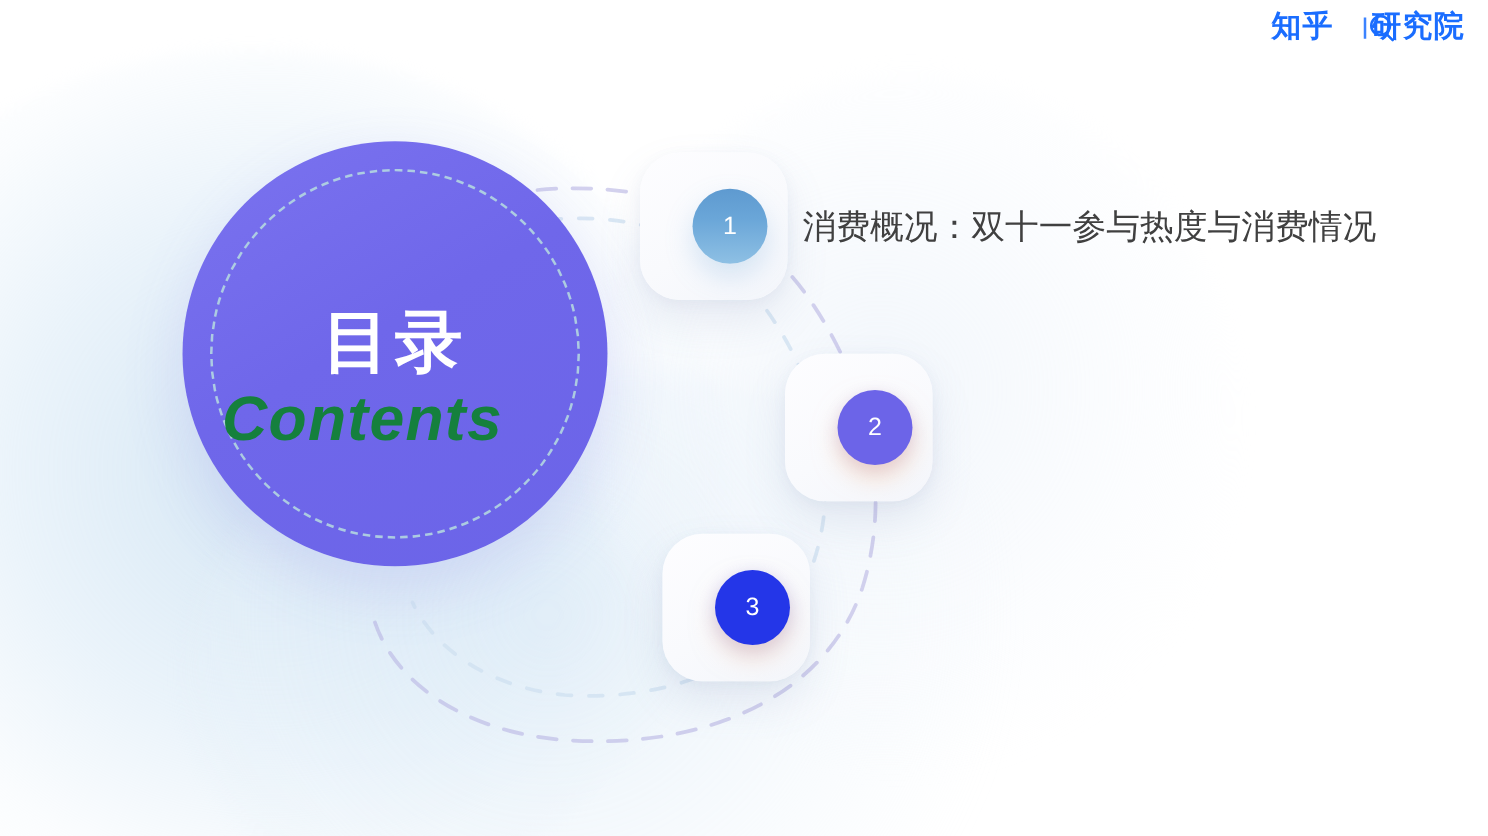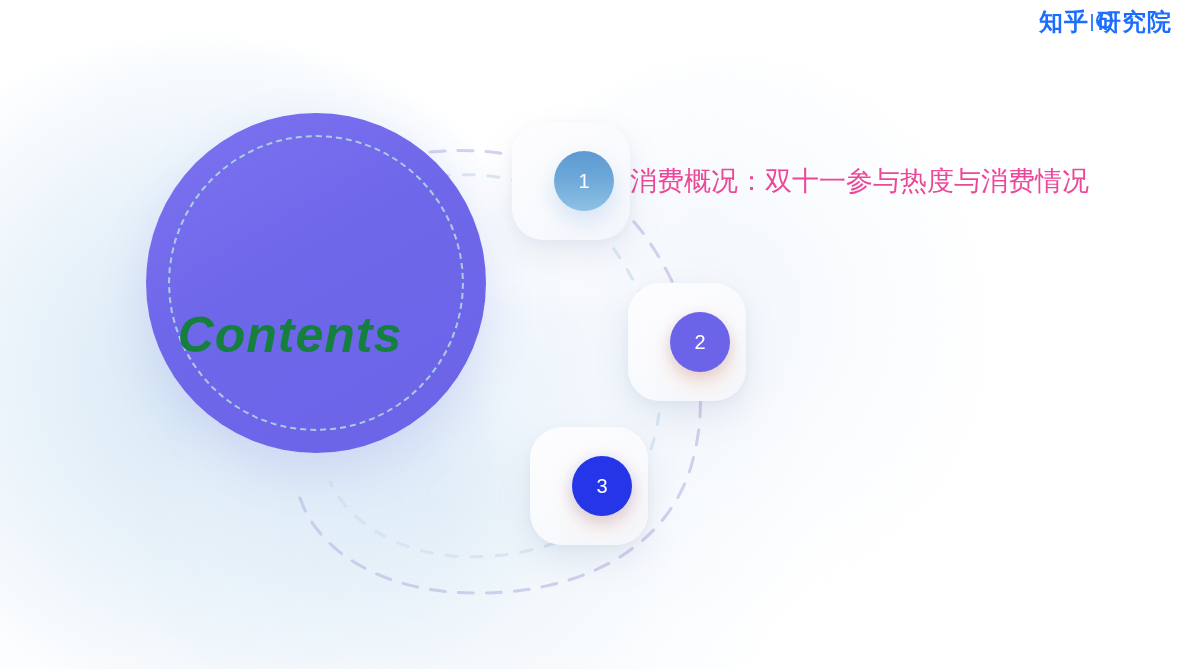--- a/index.html
+++ b/index.html
@@ -163,24 +163,24 @@
     background: #6c64e8;
     box-shadow: 0 10px 20px rgba(245,196,160,0.55),
                 0 4px 12px rgba(108,100,232,0.22);
   }
   .badge-3 {
     background: #2436e8;
     box-shadow: 0 10px 20px rgba(245,200,168,0.50),
                 0 4px 14px rgba(36,54,232,0.22);
   }
   .item-label {
-    margin-left: 0;
+    margin-left: 12px;
     font-size: 27px;
     line-height: 34px;
-    color: #ec4899;
+    color: #404040;
     white-space: nowrap;
     font-weight: normal;
   }
 
   #item-1 { left: 512px; top: 122px; }
   #item-2 { left: 628px; top: 283px; }
   #item-3 { left: 530px; top: 427px; }
 
   
   .logo {
@@ -188,21 +188,21 @@
     right: 18px;
     top: 8px;
     display: flex;
     align-items: center;
     color: #1a6dff;
     font-weight: bold;
     font-size: 24px;
     line-height: 28px;
     letter-spacing: 1px;
   }
-  .logo-zhihu { margin-right: 0; }
+  .logo-zhihu { margin-right: 22px; }
   .logo-divider {
     width: 2px;
     height: 17px;
     background: #1a6dff;
     margin: 0 4px 0 2px;
     opacity: 0.85;
   }
   .logo-yanjiuyuan { position: relative; }
   .logo-glass {
     position: absolute;
@@ -244,20 +244,21 @@
              C 372 586, 316 546, 300 498" fill="none" stroke="#b9b6e4" stroke-width="3" stroke-dasharray="15 13" stroke-linecap="round" opacity="0.62"></path>
 
     <path d="M 438 176 C 520 168, 580 196, 620 258
              C 662 322, 670 396, 650 452
              C 624 528, 540 562, 452 556
              C 392 550, 348 520, 330 482" fill="none" stroke="#cfe0f0" stroke-width="3" stroke-dasharray="11 14" stroke-linecap="round" opacity="0.75"></path>
   </svg>
 
   <div class="hero-circle"></div>
   <div class="hero-dash-ring"></div>
+  <div class="hero-title">目录</div>
   <div class="hero-sub">Contents</div>
 
   <div class="item" id="item-1">
     <div class="item-card">
       <div class="item-badge badge-1">1</div>
     </div>
     <div class="item-label">消费概况：双十一参与热度与消费情况</div>
   </div>
 
   <div class="item" id="item-2">

